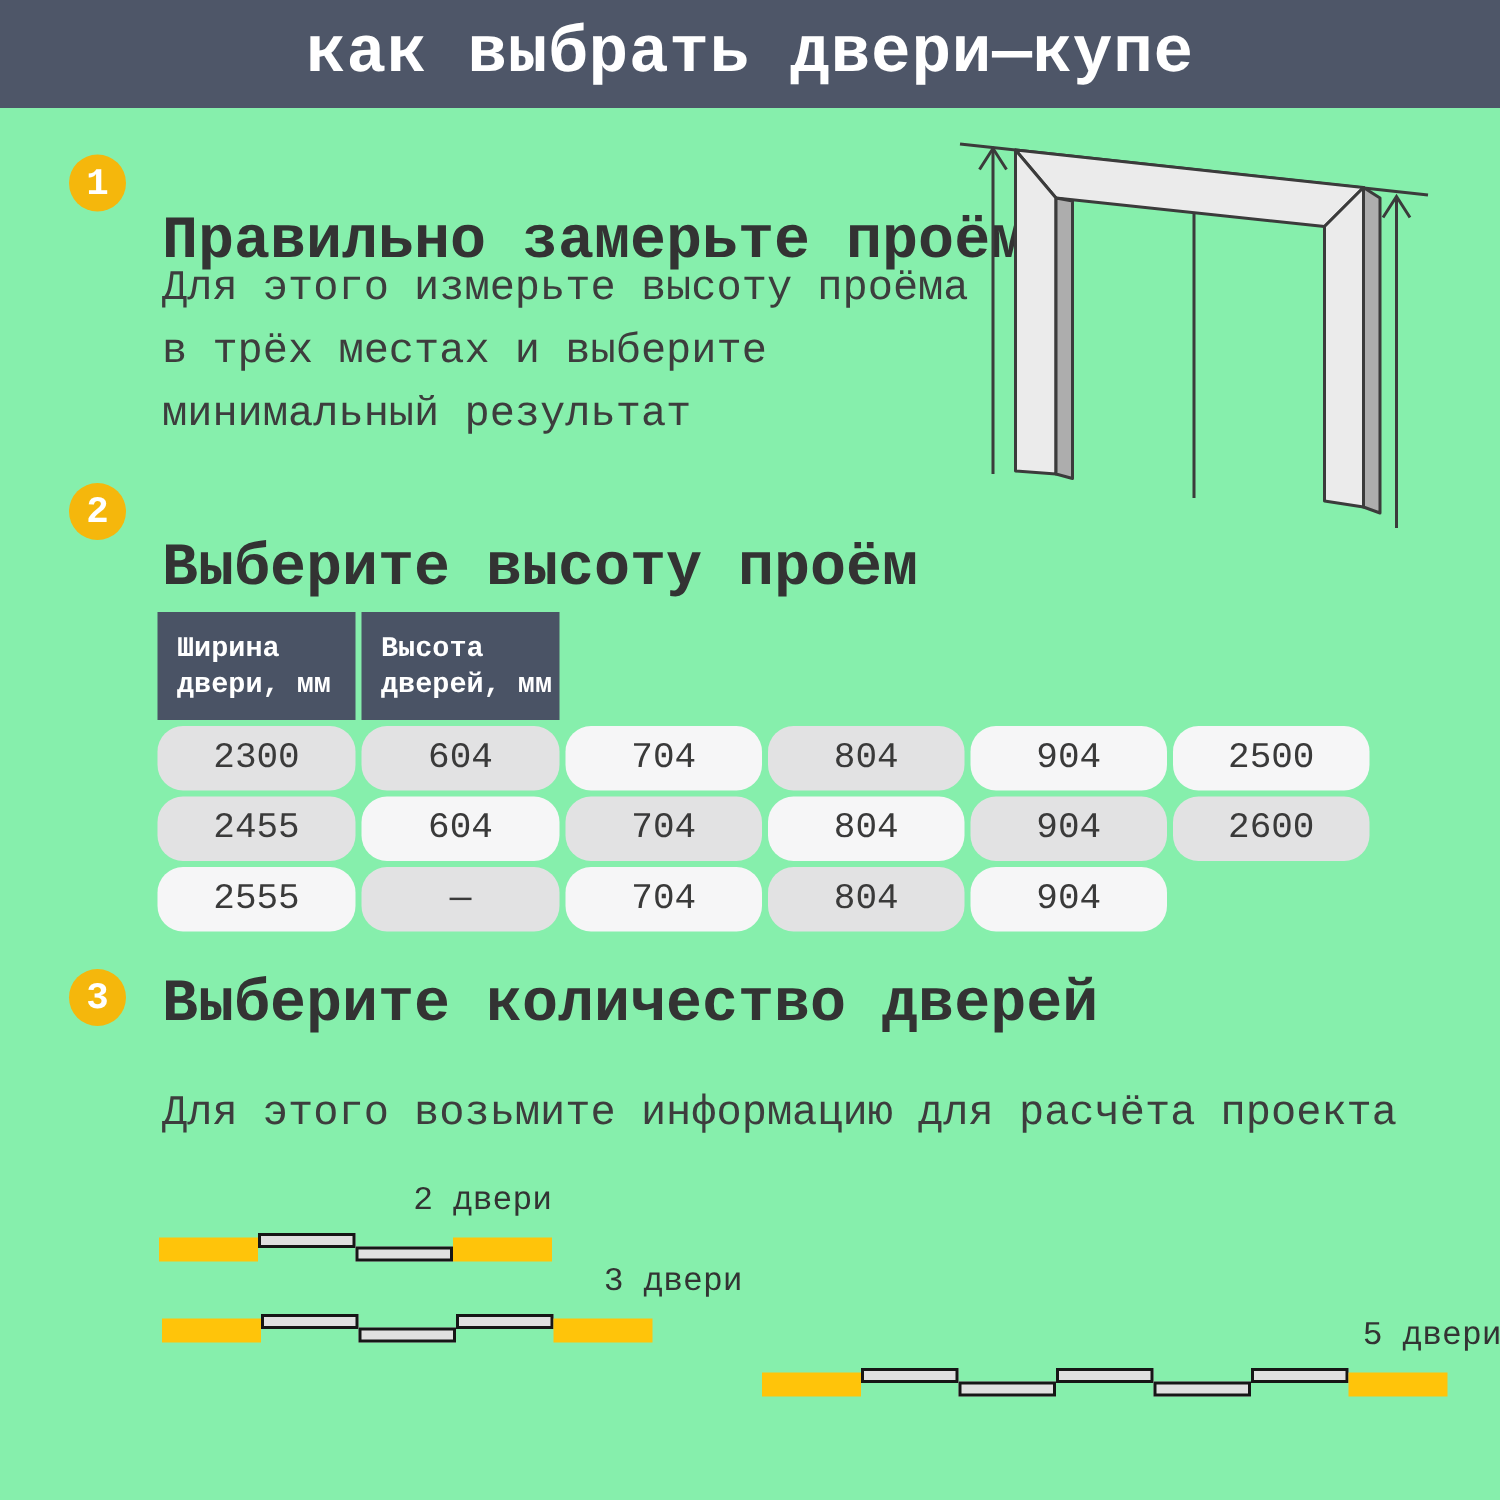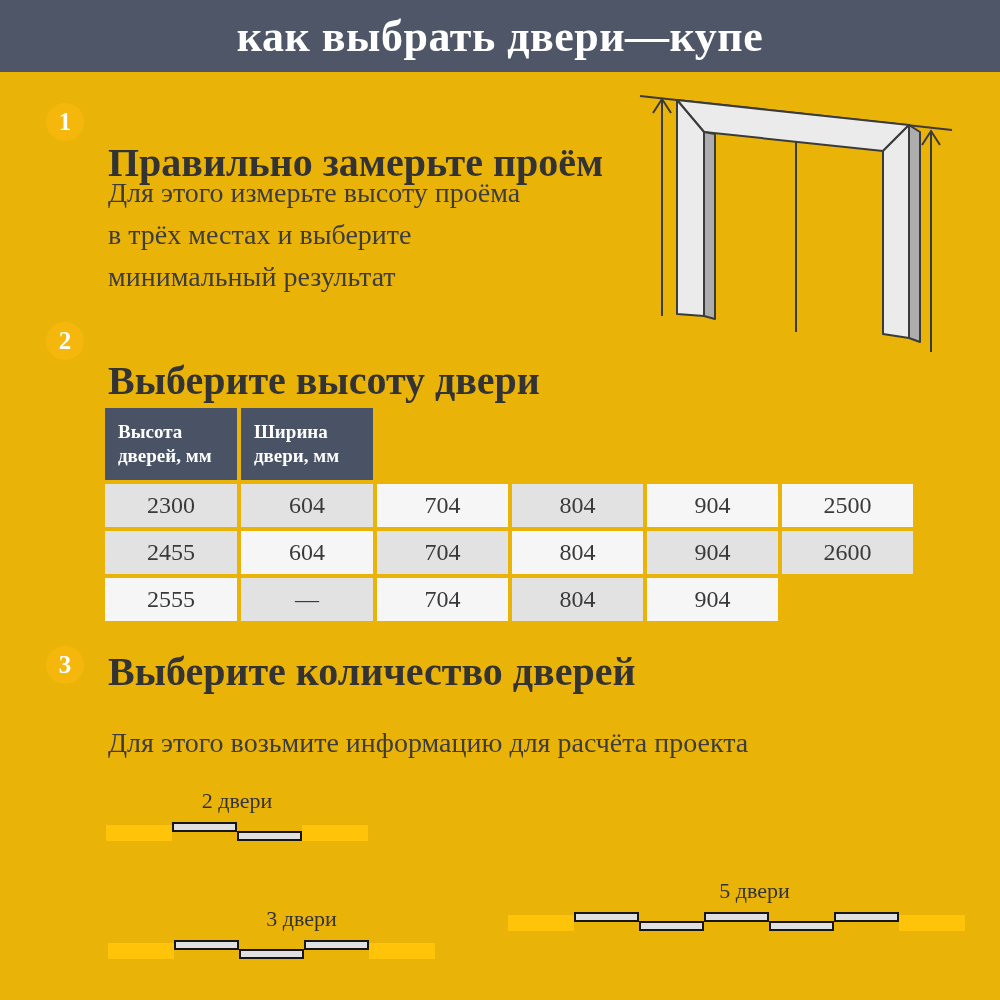--- a/index.html
+++ b/index.html
@@ -1,17 +1,17 @@
 <!DOCTYPE html>
 <html><head>
 <meta charset="utf-8">
 <style>
   html,body{margin:0;padding:0;background:#fff;}
-  .page{position:relative;width:1000px;height:1000px;background:#eab308;overflow:hidden;
-        font-family:Liberation Serif, serif;}
+  .page{position:relative;width:1000px;height:1000px;background:#86efac;overflow:hidden;
+        font-family:Liberation Mono, monospace;}
 
   
   .header{position:absolute;left:0;top:0;width:1000px;height:72px;
           background:var(--c-header,#4e5668);display:flex;align-items:center;justify-content:center;}
   .title{color:#fff;font-size:44px;font-weight:bold;letter-spacing:.5px;}
 
   
   .badge{position:absolute;width:38px;height:38px;border-radius:50%;
          background:var(--c-badge,#f5b70c);color:#fff;font-size:25px;font-weight:bold;
          display:flex;align-items:center;justify-content:center;}
@@ -24,27 +24,27 @@
 
   
   .table{position:absolute;left:105px;top:408px;width:808px;}
   .thead{display:grid;grid-template-columns:132px 132px 536px;column-gap:4px;}
   .th{background:var(--c-thead,#4a5365);color:#fff;font-size:19px;font-weight:bold;
       height:72px;display:flex;align-items:center;padding-left:13px;box-sizing:border-box;
       line-height:24px;}
   .tbody{display:grid;grid-template-columns:132px 132px 131px 131px 131px 131px;
          gap:4px;margin-top:4px;}
   .td{height:43px;display:flex;align-items:center;justify-content:center;
-      font-size:24px;color:#3a3a3a;}
+      font-size:24px;color:#3a3a3a;border-radius:17px;}
   .td.g{background:var(--c-cellg,#e2e2e3);}
   .td.l{background:var(--c-celll,#f6f6f7);}
 
   
   .diag{position:absolute;height:20px;}
-  .diag-label{position:absolute;top:-34px;left:0;width:100%;text-align:center;
+  .diag-label{position:absolute;top:-34px;left:0;width:100%;text-align:right;
               font-size:22px;color:#333;}
   .bar{position:absolute;background:var(--c-track,#ffc40a);}
   .door{position:absolute;background:var(--c-door,#e0e0e0);
         border:2px solid #161616;box-sizing:border-box;}
 </style>
 </head>
 <body>
 
 <div class="page" style="--c-header: #4e5668; --c-thead: #4a5365; --c-badge: #f5b70c; --c-track: #ffc40a; --c-cellg: #e2e2e3; --c-celll: #f6f6f7; --c-door: #e0e0e0;">
 
@@ -73,26 +73,26 @@
     <g stroke="#3b3b3b" stroke-width="2" stroke-linejoin="round">
       <polygon points="47,15 279,40 253,66 74,47" fill="#ebebeb"></polygon>
       <polygon points="47,15 74,47 74,231 47,229" fill="#ebebeb"></polygon>
       <polygon points="74,47 85,49 85,234 74,231" fill="#adadad"></polygon>
       <polygon points="253,66 279,40 279,253 253,249" fill="#ebebeb"></polygon>
       <polygon points="279,40 290,47 290,257 279,253" fill="#adadad"></polygon>
     </g>
   </svg>
 
   <div class="badge" style="left:46px;top:322px">2</div>
-  <div class="h2" style="left:108px;top:357px">Выберите высоту двери</div>
+  <div class="h2" style="left:108px;top:357px">Выберите высоту проём</div>
 
   <div class="table">
     <div class="thead">
+      <div class="th">Ширина двери, мм</div>
       <div class="th">Высота дверей, мм</div>
-      <div class="th">Ширина двери, мм</div>
     </div>
     <div class="tbody" id="tbody">
         <div class="td g">2300</div>
         <div class="td g">604</div>
         <div class="td l">704</div>
         <div class="td g">804</div>
         <div class="td l">904</div>
         <div class="td l">2500</div>
         <div class="td g">2455</div>
         <div class="td l">604</div>
@@ -114,21 +114,21 @@
     <div>Для этого возьмите информацию для расчёта проекта</div>
   </div>
 
   <div class="diag" style="left:106px;top:822px;width:262px">
       <div class="diag-label">2 двери</div>
       <div class="bar" style="left: 0px; top: 3px; width: 66px; height: 16px;"></div>
       <div class="door" style="left: 66px; top: 0px; width: 65px; height: 10px;"></div>
       <div class="door" style="left: 131px; top: 9px; width: 65px; height: 10px;"></div>
       <div class="bar" style="left: 196px; top: 3px; width: 66px; height: 16px;"></div>
     </div>
-  <div class="diag" style="left:108px;top:940px;width:387px">
+  <div class="diag" style="left:108px;top:876px;width:387px">
       <div class="diag-label">3 двери</div>
       <div class="bar" style="left: 0px; top: 3px; width: 66px; height: 16px;"></div>
       <div class="door" style="left: 66px; top: 0px; width: 65px; height: 10px;"></div>
       <div class="door" style="left: 131px; top: 9px; width: 65px; height: 10px;"></div>
       <div class="door" style="left: 196px; top: 0px; width: 65px; height: 10px;"></div>
       <div class="bar" style="left: 261px; top: 3px; width: 66px; height: 16px;"></div>
     </div>
   <div class="diag" style="left:508px;top:912px;width:493px">
       <div class="diag-label">5 двери</div>
       <div class="bar" style="left: 0px; top: 3px; width: 66px; height: 16px;"></div>

